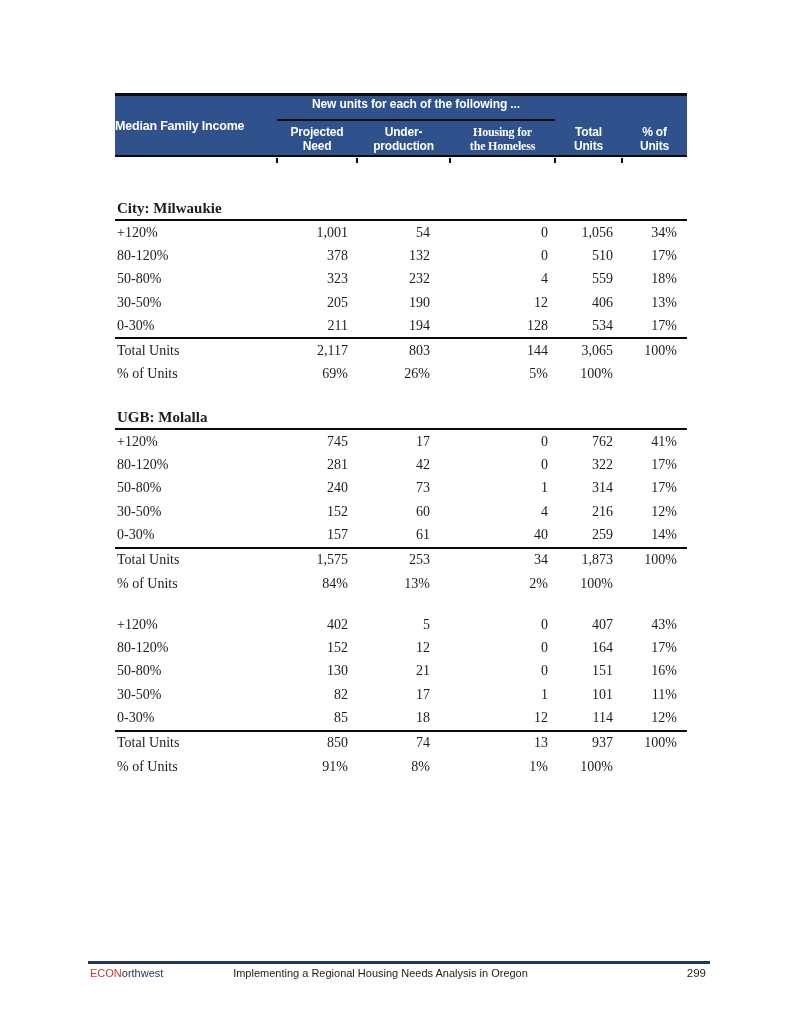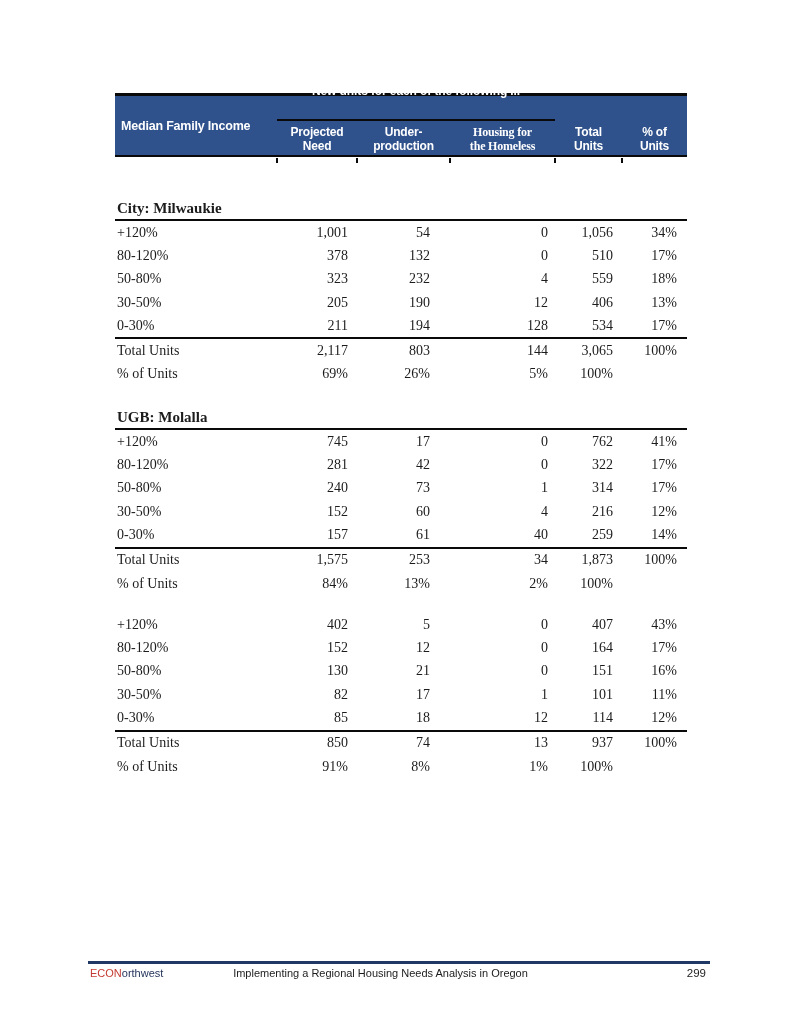--- a/index.html
+++ b/index.html
@@ -19,26 +19,26 @@
     background:#2F518C;
     border-top:3px solid #0a0a0a;
     border-bottom:2.5px solid #0a0a0a;
     color:#ffffff;
     font-family:"Liberation Sans", sans-serif;
     font-weight:bold;
   }
   .mfi {
     grid-column:1; grid-row:1 / 3;
     display:flex; align-items:center;
-    padding-left:6px; font-size:12.5px; letter-spacing:-0.2px;
+    font-size:12.5px; letter-spacing:-0.2px;
   }
   .span-head {
     grid-column:2 / 5; grid-row:1;
     display:flex; align-items:flex-end; justify-content:center;
-    font-size:12px; padding-bottom:21px;
+    font-size:12px; padding-bottom:8px;
     border-bottom:2px solid #0a0a0a;
     letter-spacing:-0.1px;
   }
   .colh {
     grid-row:2;
     display:flex; align-items:center; justify-content:center;
     text-align:center; white-space:pre-line;
     font-size:12px; line-height:14px; padding-top:1px; letter-spacing:-0.2px;
   }
   .colh.c2 { grid-column:2; } .colh.c3 { grid-column:3; }

